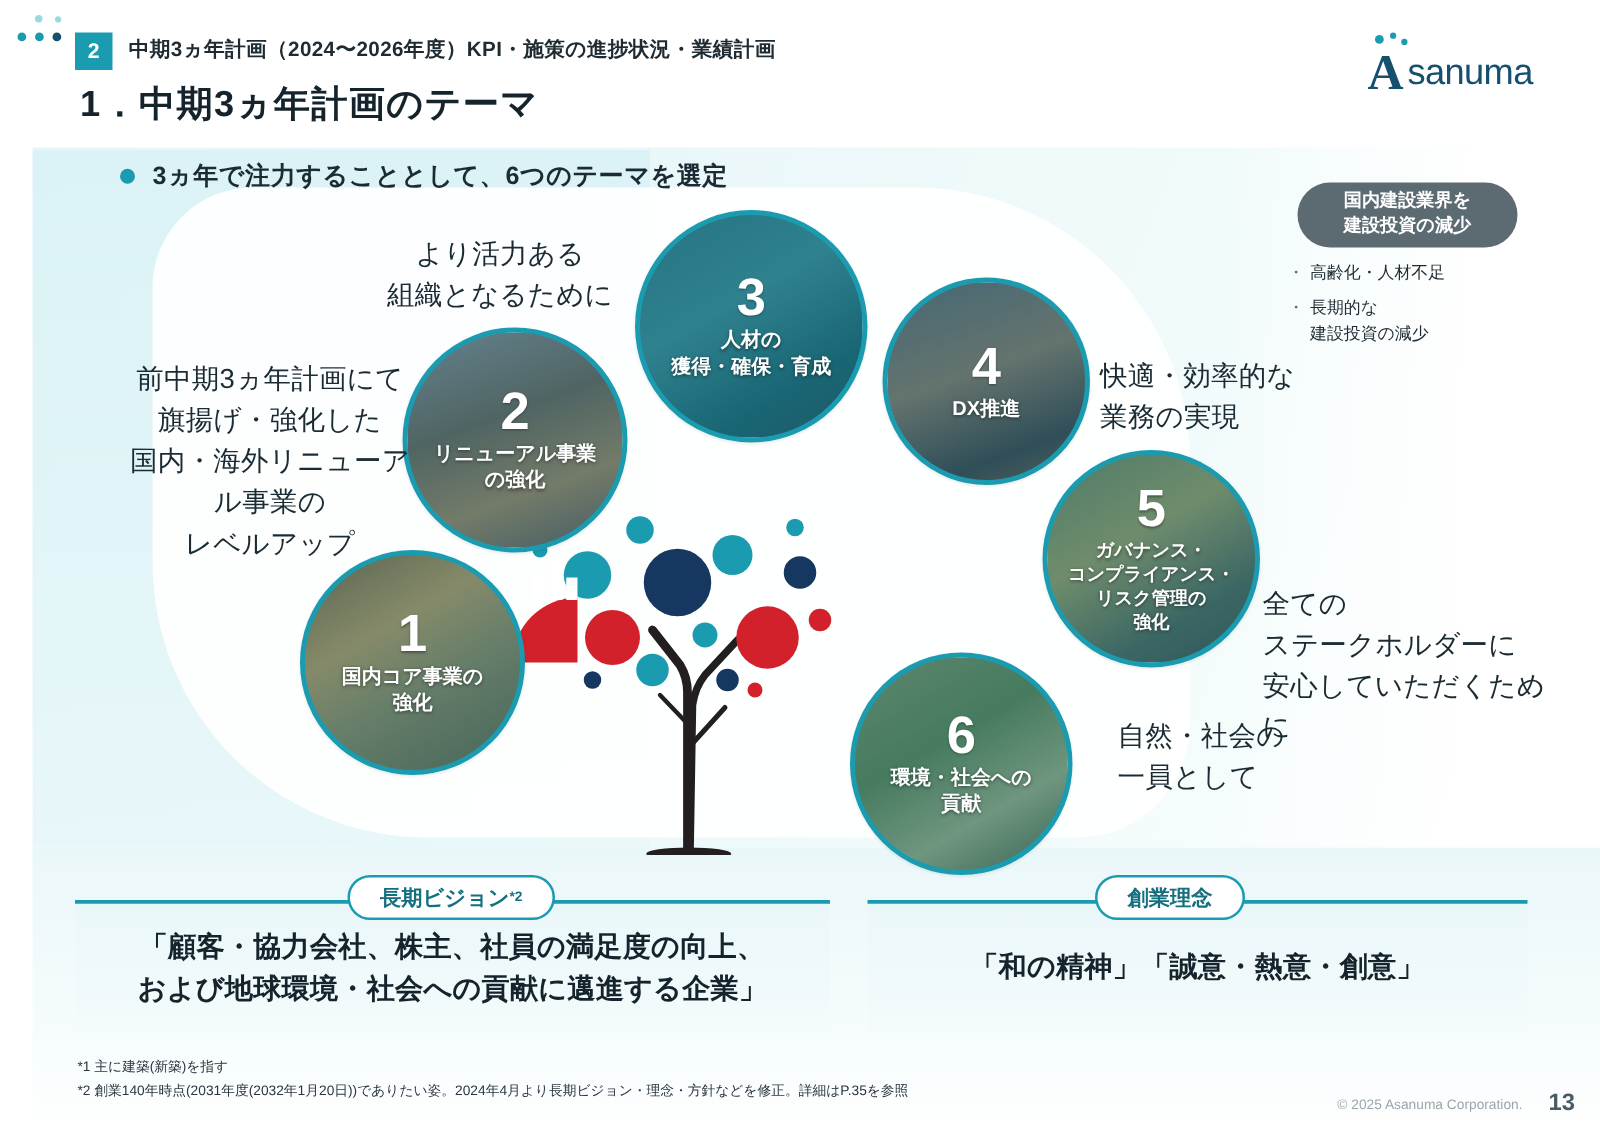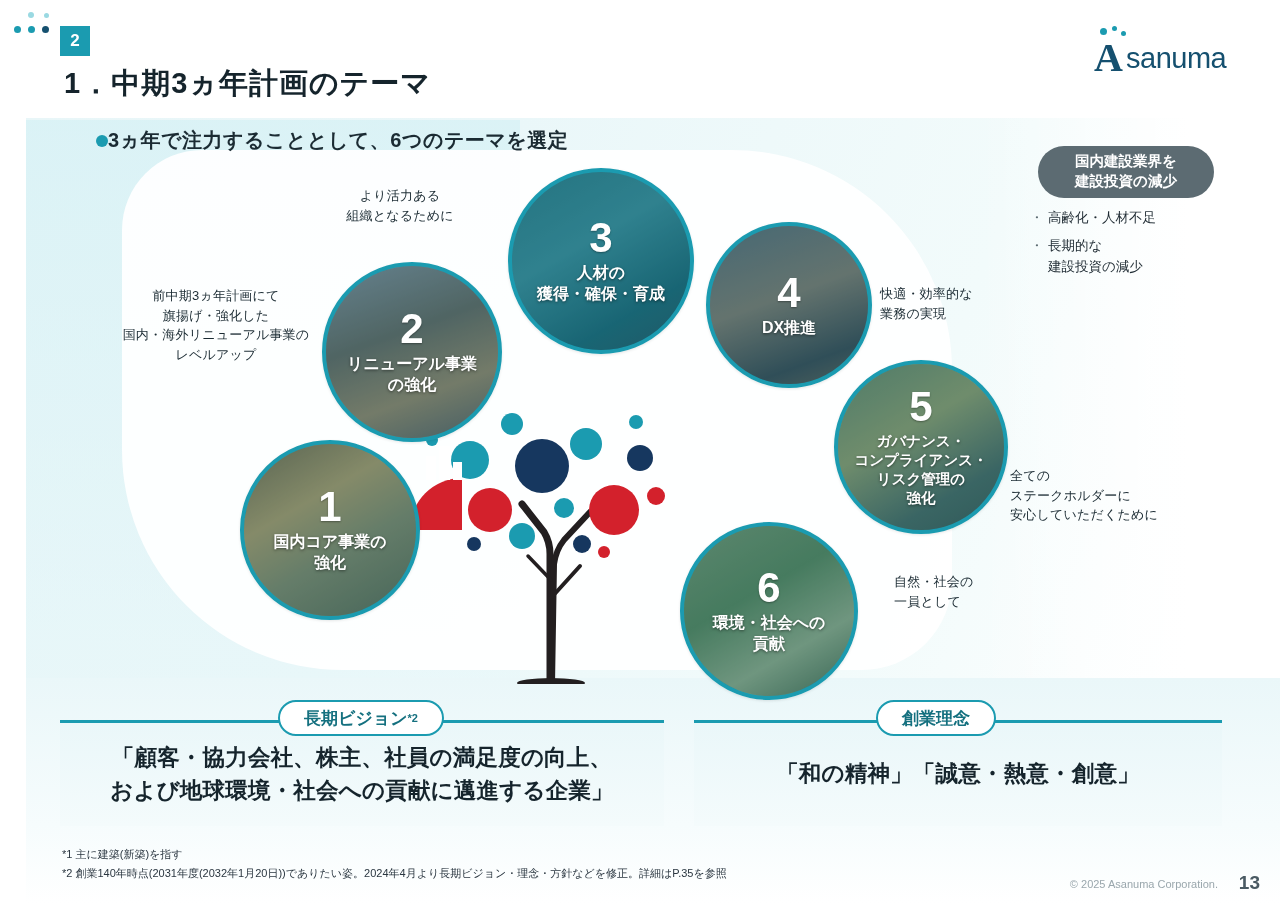--- a/index.html
+++ b/index.html
@@ -91,21 +91,21 @@
   .logo .lg-dot {
     position: absolute; width: 7px; height: 7px; border-radius: 50%;
     background: #1b9bb0;
   }
   .logo .lg-dot.d1 { left: 6px; top: 2px; }
   .logo .lg-dot.d2 { left: 18px; top: 0px; width:5px;height:5px; }
   .logo .lg-dot.d3 { left: 27px; top: 5px; width:5px;height:5px; }
 
   .bullet-line {
     position: absolute; left: 96px; top: 127px;
-    display: flex; align-items: center; 
+    display: flex; align-items: center; gap: 14px;
   }
   .bullet-dot {
     width: 12px; height: 12px; border-radius: 50%; background: #1b9bb0;
   }
   .bullet-text {
     font-size: 20px; font-weight: bold; color: #1b2b33; letter-spacing: .5px;
   }
 
   
   .env-pill {
@@ -164,21 +164,21 @@
   #c6 { left: 680px; top: 522px; width: 178px; height: 178px;
         background: linear-gradient(150deg,#7f9b72 0%,#5f8a5c 40%,#9ab08a 70%,#4a6b4c 100%); }
 
   .circle .tint {
     position: absolute; inset: 0; background: rgba(14,90,104,.30);
   }
   .circle .inner { position: relative; z-index: 2; }
 
   
   .callout {
-    position: absolute; font-size: 13px; color: #1b2b33;
+    position: absolute; font-size: 22px; color: #1b2b33;
     line-height: 1.5; letter-spacing: .2px;
   }
   .callout.l { text-align: left; }
   .callout.c { text-align: center; }
 
   #t-org   { left: 300px; top: 186px; width: 200px; text-align: center; }
   #t-prev  { left: 96px;  top: 286px; width: 240px; text-align: center; }
   #t-core  { left: 42px;  top: 480px; width: 196px; text-align: center; }
   #t-dx    { left: 880px; top: 284px; width: 200px; text-align: left; }
   #t-stake { left: 1010px;top: 466px; width: 230px; text-align: left; }
@@ -235,20 +235,21 @@
   <div class="bg-left-band"></div>
 
   <div class="dots">
     <i></i>
       <i></i>
       <i></i>
       <i></i>
       <i></i>
   </div>
   <div class="header-chip">2</div>
+  <div class="header-sub">中期3ヵ年計画（2024〜2026年度）KPI・施策の進捗状況・業績計画</div>
   <div class="page-title">1．中期3ヵ年計画のテーマ</div>
 
   <div class="logo">
     <span class="lg-dot d1"></span>
     <span class="lg-dot d2"></span>
     <span class="lg-dot d3"></span>
     <span class="lg-a">A</span>
     <span class="lg-word">sanuma</span>
   </div>
 

